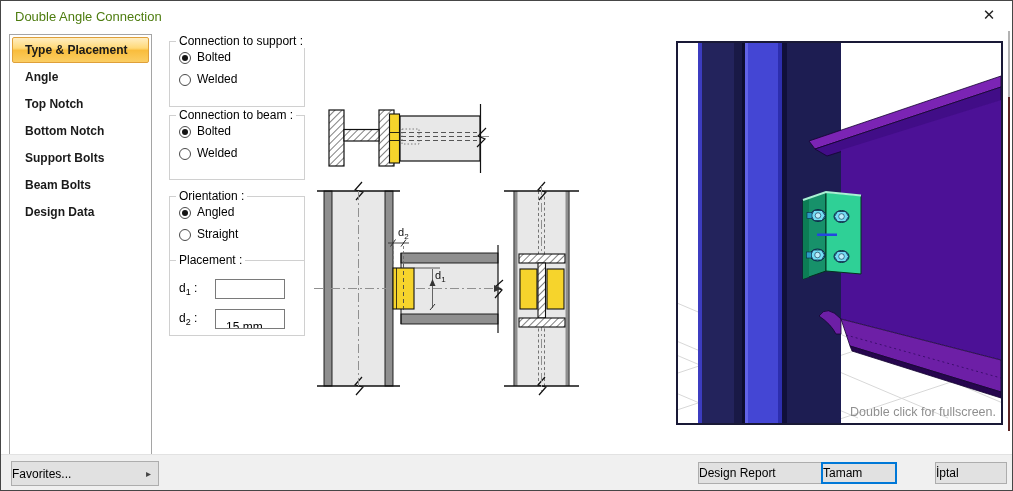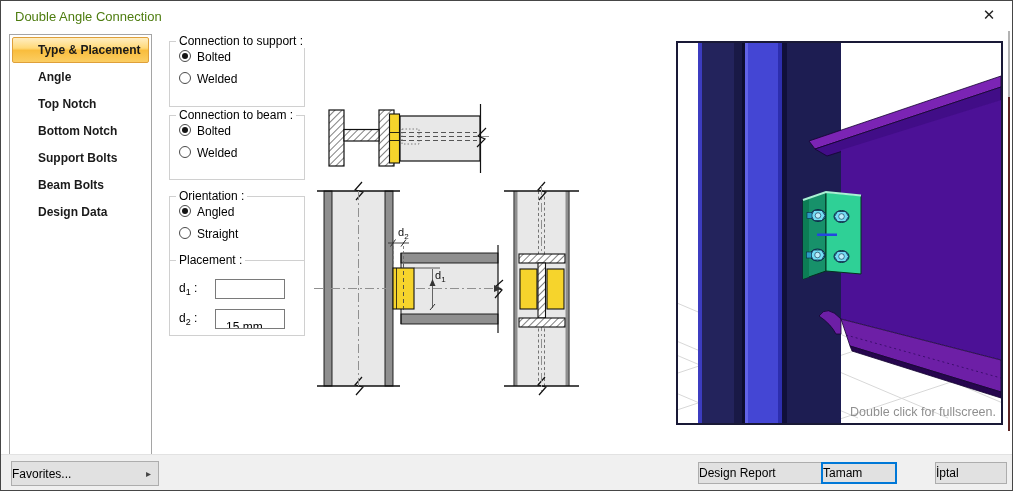--- a/index.html
+++ b/index.html
@@ -6,29 +6,29 @@
   .dialog{position:relative;width:1013px;height:491px;background:#fff;
     border:1px solid #464646;box-sizing:border-box;overflow:hidden;
     font-family:"Liberation Sans",sans-serif;font-size:12px;color:#000;}
   .titlebar-text{position:absolute;left:14px;top:8px;font-size:13px;color:#4d7c0f;}
   .close-btn{position:absolute;right:8px;top:2px;width:30px;height:24px;display:flex;
     align-items:center;justify-content:center;font-size:15px;color:#222;cursor:pointer;}
   
   .sidebar{position:absolute;left:8px;top:33px;width:143px;height:421px;
     background:#fff;border:1px solid #a5a5a5;box-sizing:border-box;padding-top:1px;}
   .side-item{position:relative;height:26px;margin:1px 2px 0 2px;display:flex;align-items:center;
-    padding-left:25px;font-weight:600;color:#1a1a1a;cursor:pointer;box-sizing:border-box;
+    padding-left:12px;font-weight:600;color:#1a1a1a;cursor:pointer;box-sizing:border-box;
     border:1px solid transparent;border-radius:2px;}
   .side-item.selected{
     background:linear-gradient(180deg,#ffeec2 0%,#ffd978 42%,#f9bd3d 52%,#fbce63 100%);
     border:1px solid #dfa03a;}
   
   .groupbox{position:absolute;left:168px;width:136px;border:1px solid #d0d0d0;box-sizing:border-box;}
   .gb-title{position:absolute;top:-8px;left:6px;background:#fff;padding:0 3px;white-space:nowrap;}
-  .radio-row{display:flex;align-items:flex-start;gap:6px;margin:8px 0 0 9px;cursor:pointer;}
+  .radio-row{display:flex;align-items:flex-end;gap:6px;margin:8px 0 0 9px;cursor:pointer;}
   .radio{width:12px;height:12px;border:1px solid #4a4a4a;border-radius:50%;
     background:#fff;position:relative;flex:none;box-sizing:border-box;}
   .radio.checked::after{content:"";position:absolute;left:2px;top:2px;right:2px;bottom:2px;
     background:#141414;border-radius:50%;}
   .field-row{position:absolute;left:9px;display:flex;align-items:center;}
   .field-label{width:36px;}
   .field-label sub{font-size:9px;}
   .field-input{width:70px;height:20px;border:1px solid #7a7a7a;box-sizing:border-box;
     font-family:"Liberation Sans",sans-serif;font-size:12px;padding:17px 2px 1px 10px;}
   

